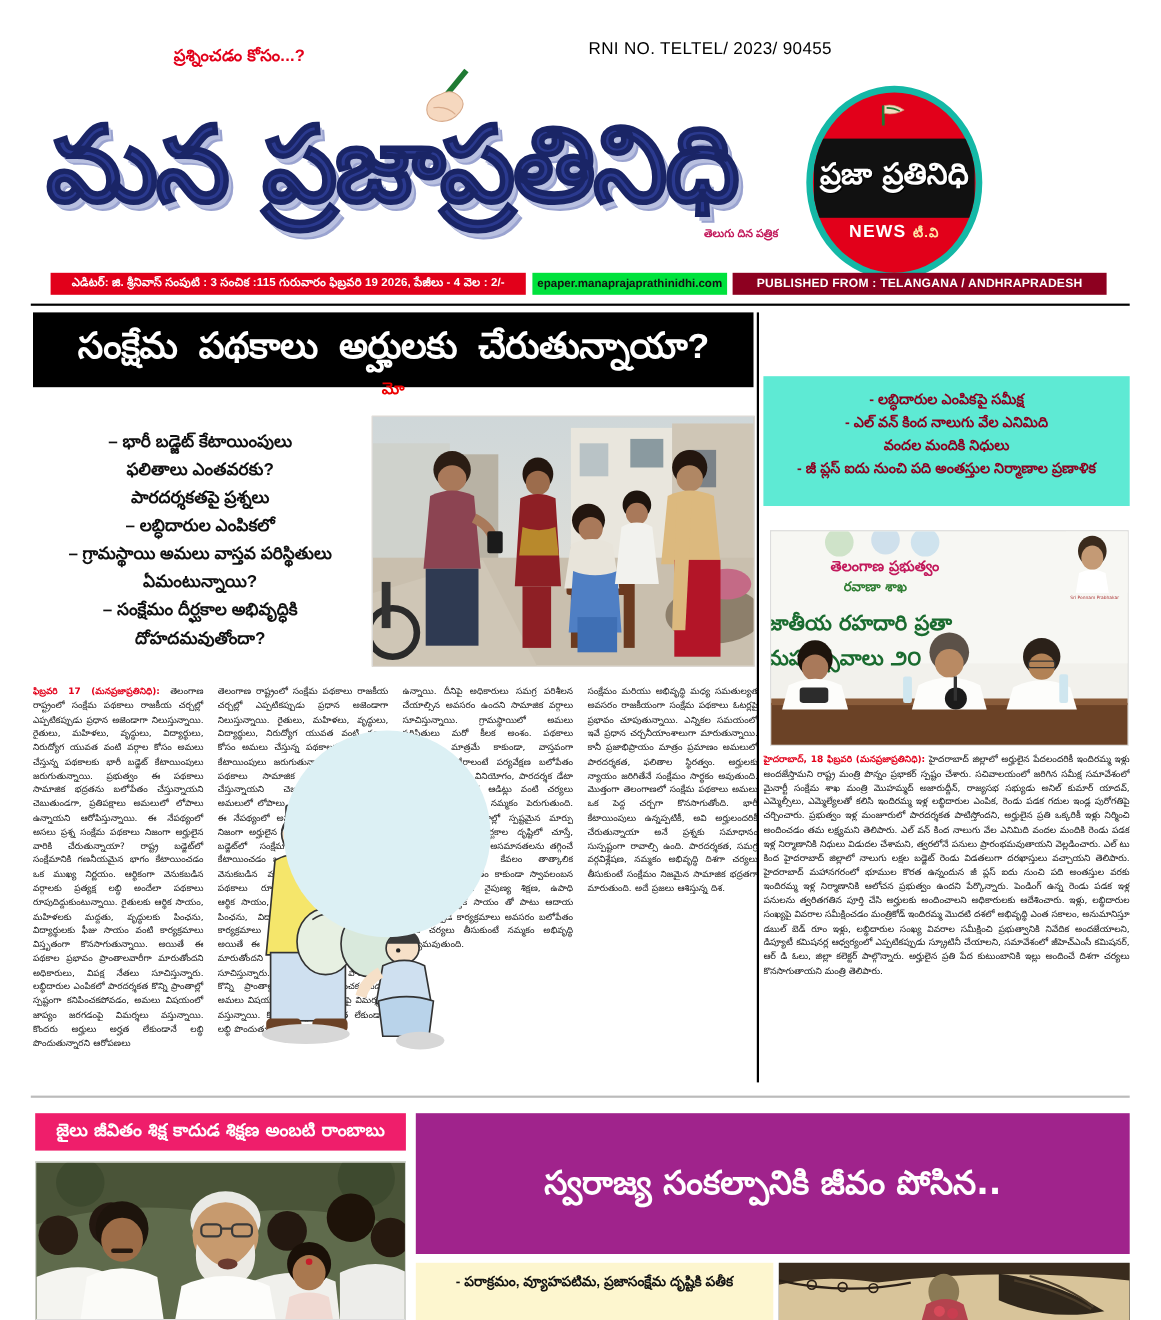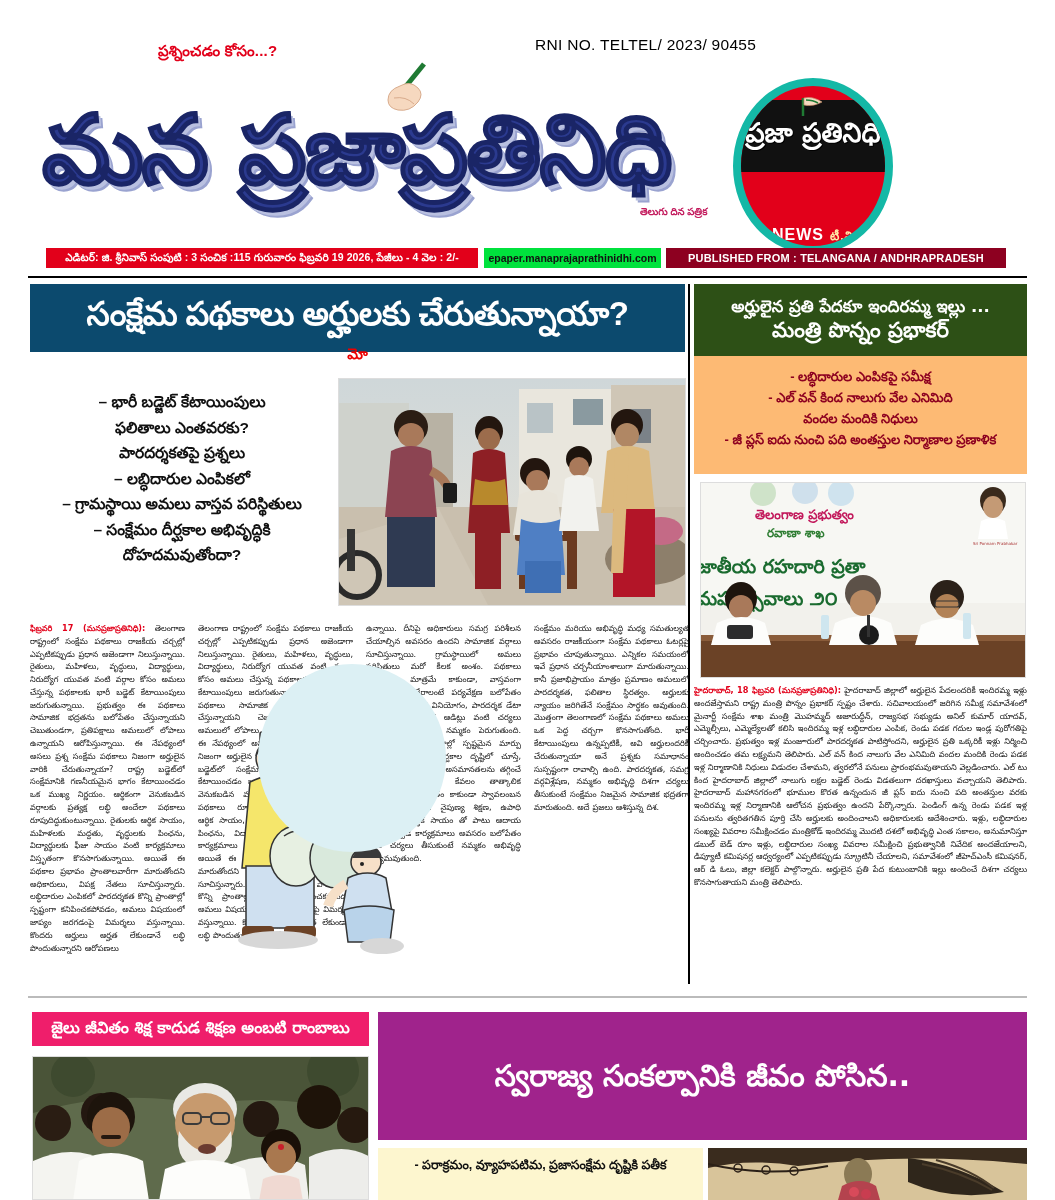--- a/index.html
+++ b/index.html
@@ -41,22 +41,22 @@
   .mast-sub {
     position: absolute; left: 640px; top: 206px;
     color: #c2185b; font-size: 10px; font-weight: bold;
   }
   
   .logo {
     position: absolute; right: 18px; top: 78px;
     width: 160px; height: 176px;
     border-radius: 50%;
     background: #e2001a;
-    border: 8px solid #14b8a6;
-    display: flex; flex-direction: column; align-items: center; justify-content: space-between;
+    border: 6px solid #14b8a6;
+    display: flex; flex-direction: column; align-items: center; justify-content: center;
     overflow: hidden;
   }
   .logo-flag { position:absolute; top:10px; left:50%; transform:translateX(-50%); width:26px; height:22px; }
   .logo-band {
     margin-top: 14px;
     width: 146px; height: 72px;
     background: #111;
     display: flex; align-items: center; justify-content: center;
   }
   .logo-band span {
@@ -88,23 +88,23 @@
     display:flex; align-items:center; justify-content:center; white-space:nowrap;
     letter-spacing:.2px;
   }
 
   
   .rule { position:absolute; left:28px; top:276px; width:999px; height:2px; background:#000; }
 
   
   .lead-banner {
     position:absolute; left:30px; top:284px; width:655px; height:68px;
-    background:#0c4a6e; color:#fff;
+    background:#000000; color:#fff;
     display:flex; align-items:center; justify-content:center;
-    font-family:Liberation Sans, sans-serif; font-size:33px; font-weight:bold;
+    font-family:Liberation Mono, monospace; font-size:33px; font-weight:bold;
     white-space:nowrap; letter-spacing:-.5px;
   }
   .lead-banner-sub {
     position:absolute; left:30px; top:345px; width:655px; height:24px;
     color:#ee0000; font-size:15px; font-weight:bold; text-align:center;
   }
 
   .bullets-left {
     position:absolute; left:32px; top:390px; width:300px;
     color:#111; font-size:15.5px; font-weight:bold;
@@ -122,22 +122,22 @@
   .green-head {
     position:absolute; left:694px; top:284px; width:333px; height:72px;
     background:#2d5016; color:#fff;
     display:flex; flex-direction:column; align-items:center; justify-content:center;
     font-family:"DejaVu Sans",sans-serif; font-weight:bold; line-height:1.18;
   }
   .green-head .l1 { font-size:16.5px; white-space:nowrap; }
   .green-head .l2 { font-size:21px; white-space:nowrap; margin-top:2px; }
 
   .cream-bullets {
-    position:absolute; left:694px; top:356px; width:333px; height:118px;
-    background:#fdba74; color:#8d0020;
+    position:absolute; left:694px; top:342px; width:333px; height:118px;
+    background:#5eead4; color:#8d0020;
     padding:10px 8px 0;
     text-align:center; font-size:13px; font-weight:bold; line-height:1.62;
   }
 
   .rt-photo {
     position:absolute; left:700px; top:482px; width:326px; height:196px;
     background:#e9e9e4; overflow:hidden; border:1px solid #ddd;
   }
 
   
@@ -262,20 +262,21 @@
 
   <div class="lead-banner">సంక్షేమ పథకాలు  అర్హులకు చేరుతున్నాయా?</div>
   <div class="lead-banner-sub">వెూ</div>
 
   <div class="bullets-left">
     <div>– భారీ బడ్జెట్ కేటాయింపులు</div>
     <div>ఫలితాలు ఎంతవరకు?</div>
     <div>పారదర్శకతపై  ప్రశ్నలు</div>
     <div>– లబ్ధిదారుల ఎంపికలో</div>
     <div>– గ్రామస్థాయి అమలు   వాస్తవ పరిస్థితులు</div>
+    <div>ఏమంటున్నాయి?</div>
     <div>– సంక్షేమం  దీర్ఘకాల అభివృద్ధికి</div>
     <div>దోహదమవుతోందా?</div>
   </div>
 
   <div class="lead-photo">
     <svg viewBox="0 0 348 228" width="348" height="228" preserveAspectRatio="none">
       <defs>
         <linearGradient id="sky" x1="0" y1="0" x2="0" y2="1">
           <stop offset="0%" stop-color="#cfd7d9"></stop>
             <stop offset="100%" stop-color="#e6e2d8"></stop>
@@ -340,24 +341,20 @@
         <ellipse cx="288" cy="56" rx="12" ry="12" fill="#b08764"></ellipse>
         <path d="M268 72 q20 -10 42 0 l6 62 l-54 0 z" fill="#dcb97e"></path>
         <rect x="274" y="130" width="42" height="88" fill="#b31528"></rect>
         <path d="M276 74 l-4 120 l12 0 l6 -118 z" fill="#dcb97e"></path>
       </g>
     </svg>
   </div>
 
   <div class="rt-divider"></div>
 
-  <div class="green-head">
-    <div class="l1">అర్హులైన ప్రతి పేదకూ ఇందిరమ్మ ఇల్లు ...</div>
-    <div class="l2">మంత్రి పొన్నం ప్రభాకర్</div>
-  </div>
 
   <div class="cream-bullets">
     <div>- లబ్ధిదారుల ఎంపికపై సమీక్ష</div>
     <div>- ఎల్ వన్ కింద నాలుగు వేల ఎనిమిది</div>
     <div>వందల మందికి నిధులు</div>
     <div>- జీ ప్లస్ ఐదు నుంచి పది అంతస్తుల నిర్మాణాల ప్రణాళిక</div>
   </div>
 
   <div class="rt-photo">
     <svg viewBox="0 0 326 196" width="326" height="196" preserveAspectRatio="none">

